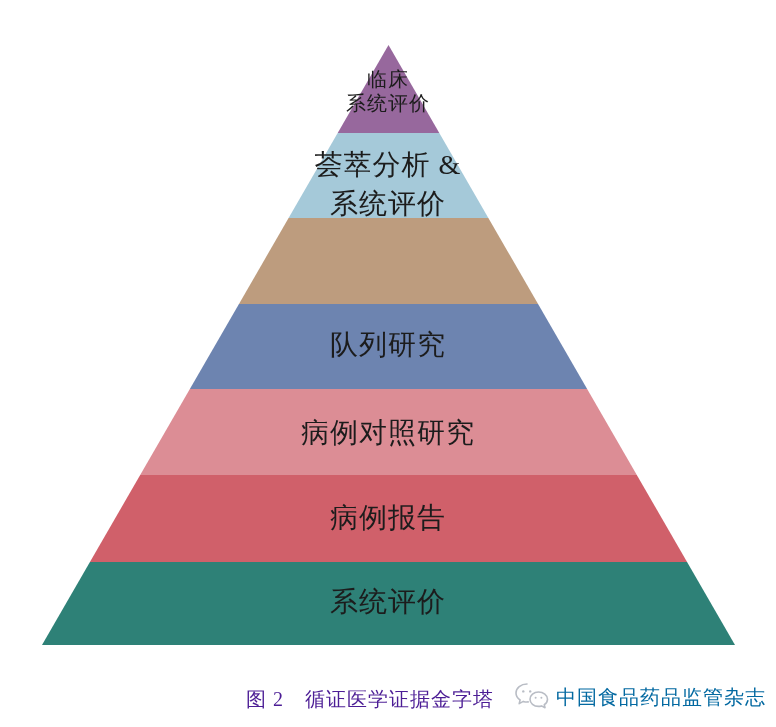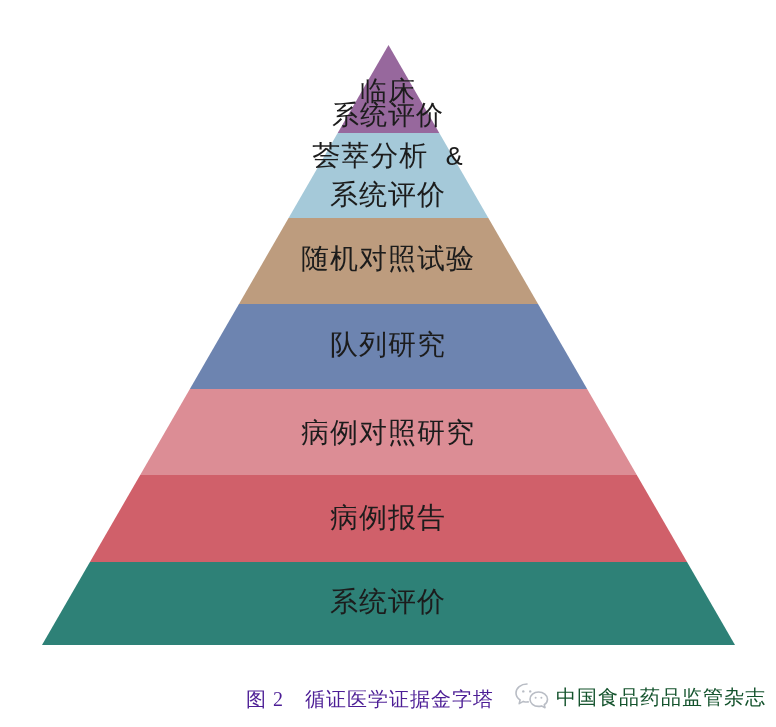--- a/index.html
+++ b/index.html
@@ -42,22 +42,22 @@
     left: 0;
     width: 776px;
     text-align: center;
     color: #1c1c1c;
     font-size: 28px;
     letter-spacing: 1px;
     line-height: 32px;
     font-weight: 500;
   }
   .plabel .line { display: block; }
-  .plabel-0 { top: 79px; font-size: 27px; line-height: 24px; }
-  .plabel-1 { top: 138px; line-height: 39px; font-family: Liberation Mono, monospace; }
+  .plabel-0 { top: 67px; font-size: 20px; line-height: 24px; }
+  .plabel-1 { top: 145px; line-height: 39px; }
   .plabel-2 { top: 243px; }
   .plabel-3 { top: 329px; }
   .plabel-4 { top: 417px; }
   .plabel-5 { top: 502px; }
   .plabel-6 { top: 586px; }
   
   .caption {
     position: absolute;
     left: 246px;
     top: 686px;
@@ -70,21 +70,21 @@
     position: absolute;
     left: 514px;
     top: 681px;
     display: flex;
     align-items: center;
     gap: 6px;
     white-space: nowrap;
   }
   .watermark-text {
     font-size: 20px;
-    color: #14532d;
+    color: #0369a1;
     letter-spacing: 1px;
   }
   .wechat-icon { display: block; }
 </style>
 </head>
 <body>
 
 <div class="figure">
 
   <div class="pyramid-clip">
@@ -98,21 +98,20 @@
   </div>
 
   <div class="plabel plabel-0">
     <span class="line">临床</span>
     <span class="line">系统评价</span>
   </div>
   <div class="plabel plabel-1">
     <span class="line">荟萃分析 &amp;</span>
     <span class="line">系统评价</span>
   </div>
-  <div class="plabel plabel-2">随机对照试验</div>
   <div class="plabel plabel-3">队列研究</div>
   <div class="plabel plabel-4">病例对照研究</div>
   <div class="plabel plabel-5">病例报告</div>
   <div class="plabel plabel-6">系统评价</div>
 
   <span class="caption">图 2　循证医学证据金字塔</span>
 
   <span class="watermark">
     <svg class="wechat-icon" width="36" height="32" viewBox="0 0 36 32" fill="none" stroke="#b9bdc5" stroke-width="1.6" stroke-linecap="round" stroke-linejoin="round">
 

